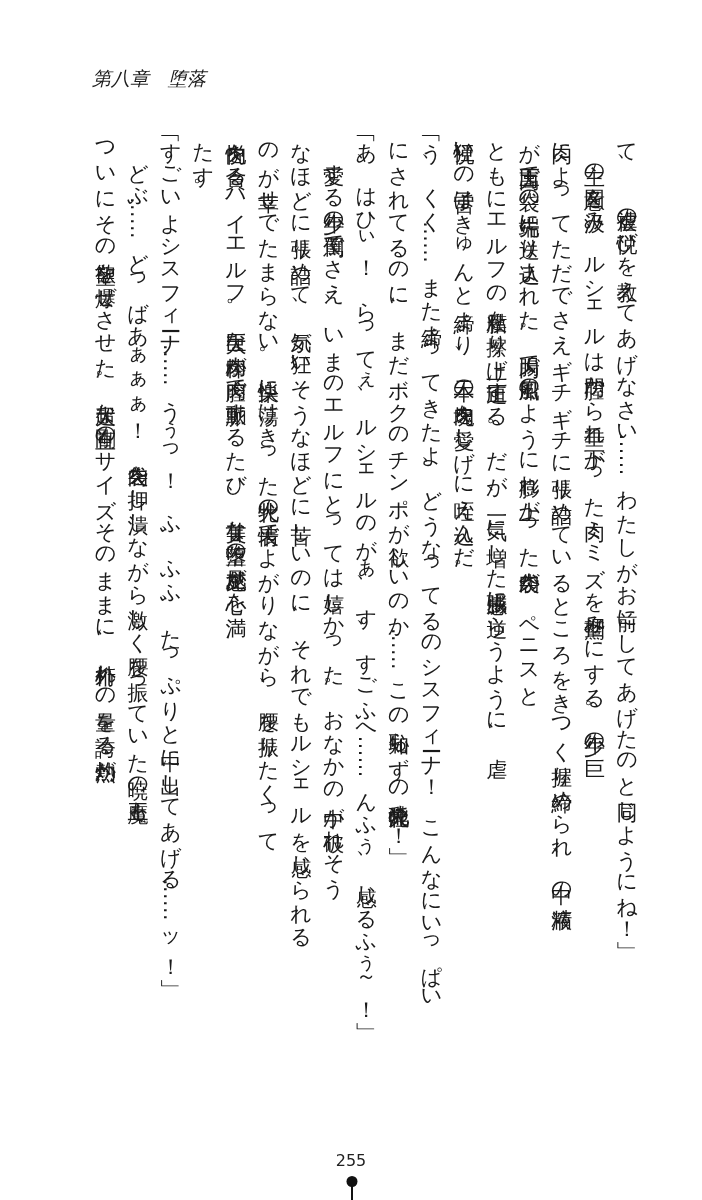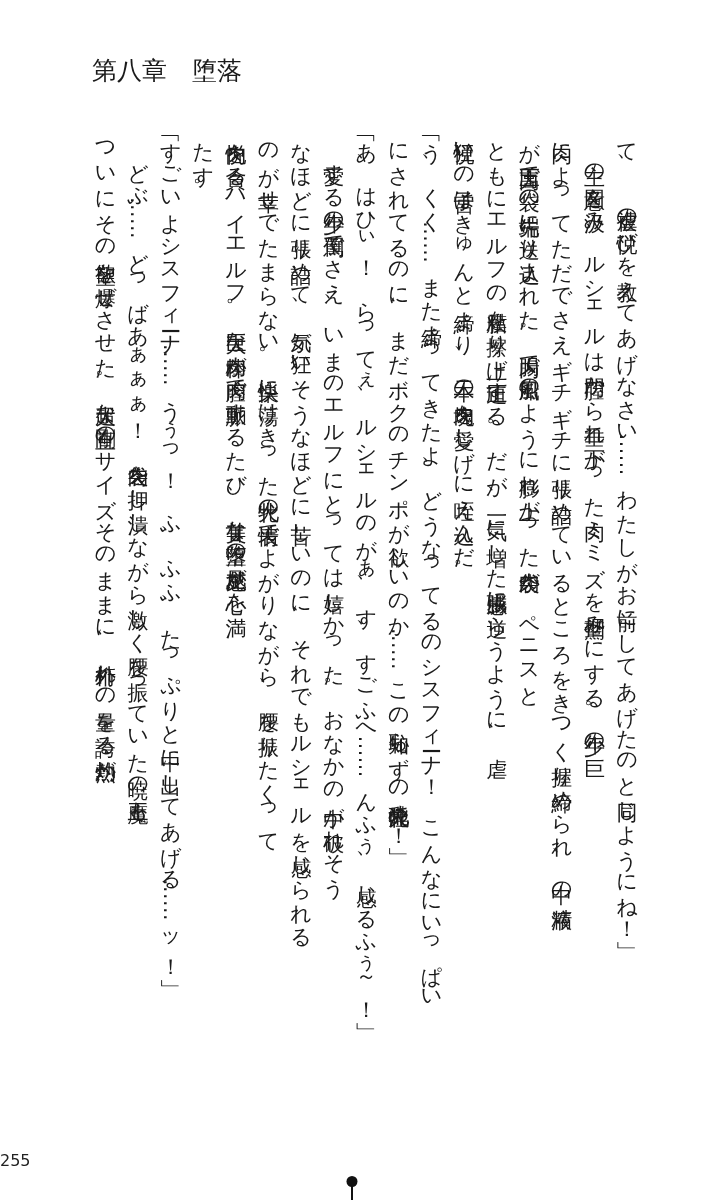--- a/index.html
+++ b/index.html
@@ -1,26 +1,26 @@
 <!DOCTYPE html>
 <html><head>
 <meta charset="utf-8">
 <style>
   html, body { margin:0; padding:0; background:#ffffff; }
   body { width:702px; height:1200px; position:relative; overflow:hidden;
          font-family:"DejaVu Serif","Liberation Serif",serif; color:#1a1a1a; }
-  .running-head { position:absolute; left:92px; top:54px; font-size:25px; letter-spacing:0px;
-                  font-family:"DejaVu Sans","Liberation Sans",sans-serif; white-space:pre; }
+  .running-head { position:absolute; left:92px; top:66px; font-size:19px; letter-spacing:0px;
+                  font-family:"DejaVu Sans","Liberation Sans",sans-serif; white-space:pre;font-style:italic; }
   .body-text { position:absolute; right:59px; top:128px; height:842px;
                writing-mode:vertical-rl; -webkit-writing-mode:vertical-rl;
                font-size:21px; line-height:32.6px; letter-spacing:0;
                font-family:"DejaVu Sans","Liberation Sans",sans-serif;
                text-orientation:mixed; }
   .body-text p { margin:0; padding:0; white-space:pre; }
-  .page-number { position:absolute; left:0; width:702px; top:1151px; text-align:left;
+  .page-number { position:absolute; left:0; width:702px; top:1151px; text-align:center;
                  font-size:16px; font-family:"DejaVu Sans","Liberation Sans",sans-serif; color:#222; }
   .page-dot { position:absolute; left:352px; top:1176px; width:11px; height:11px; border-radius:50%;
               background:#111; transform:translateX(-50%); }
   .page-line { position:absolute; left:351px; top:1185px; width:1.5px; height:15px; background:#111; }
 </style>
 </head>
 <body>
 
 <div class="running-head">第八章　堕落</div>
 

